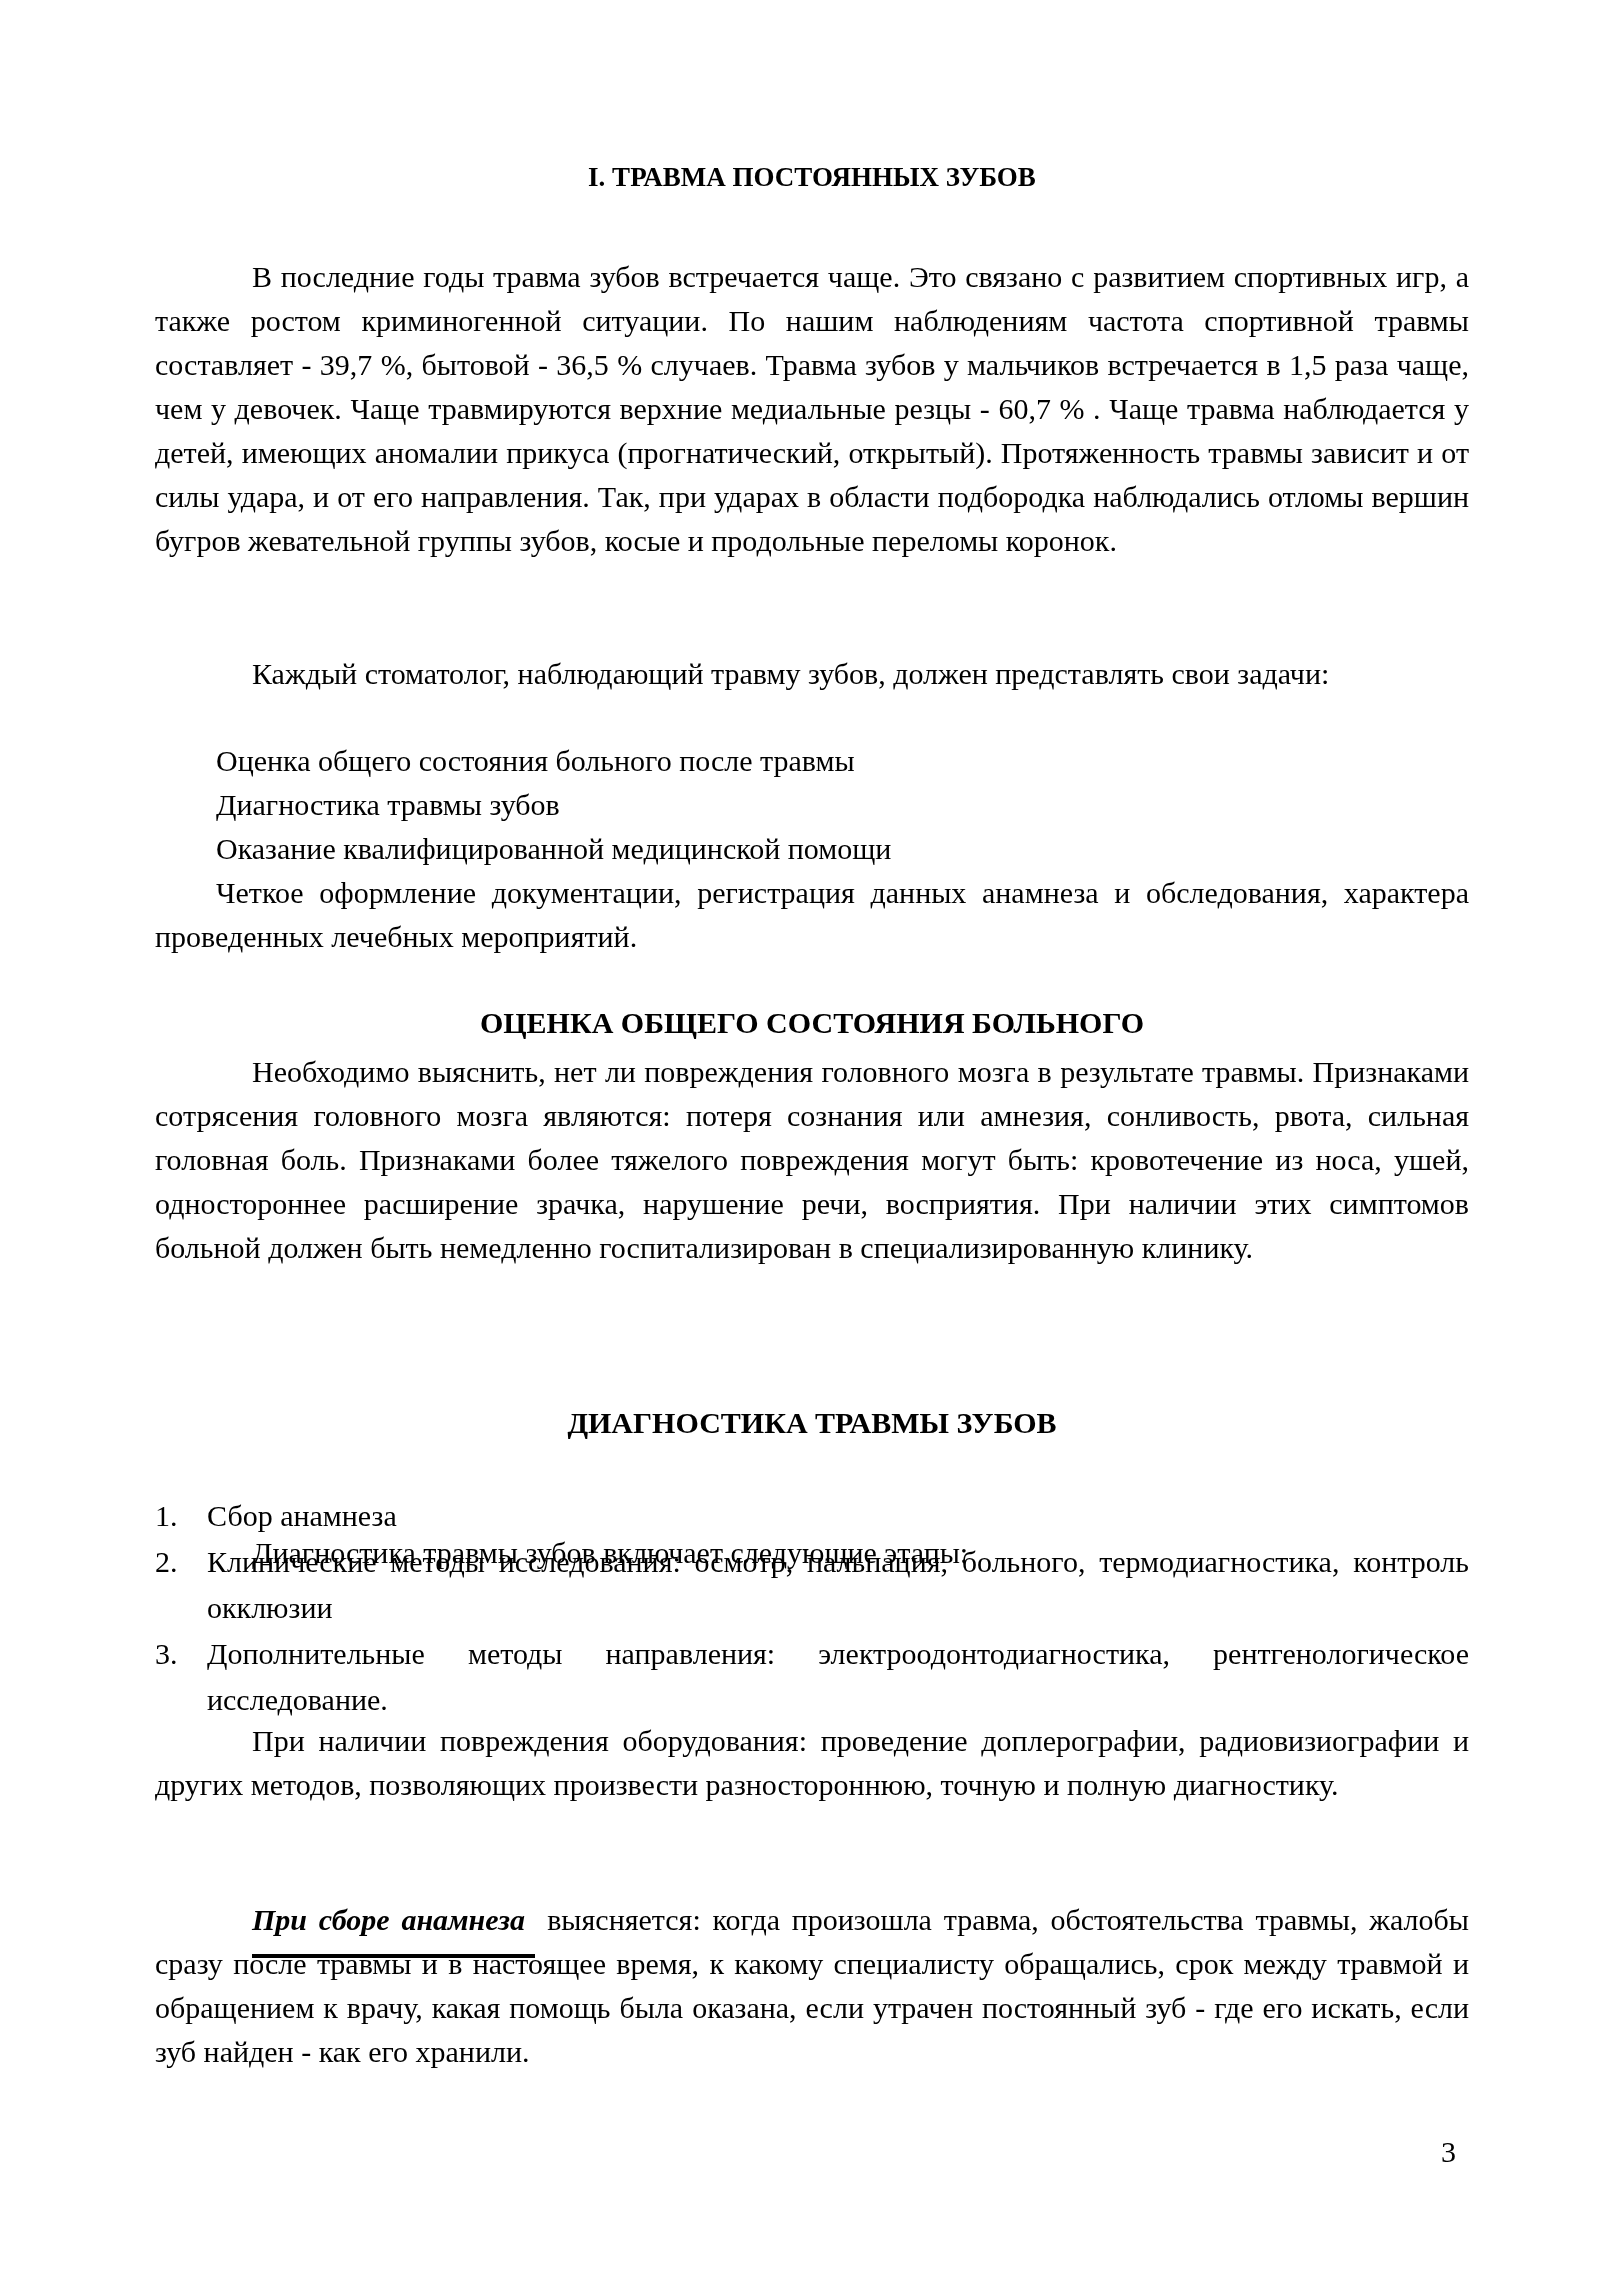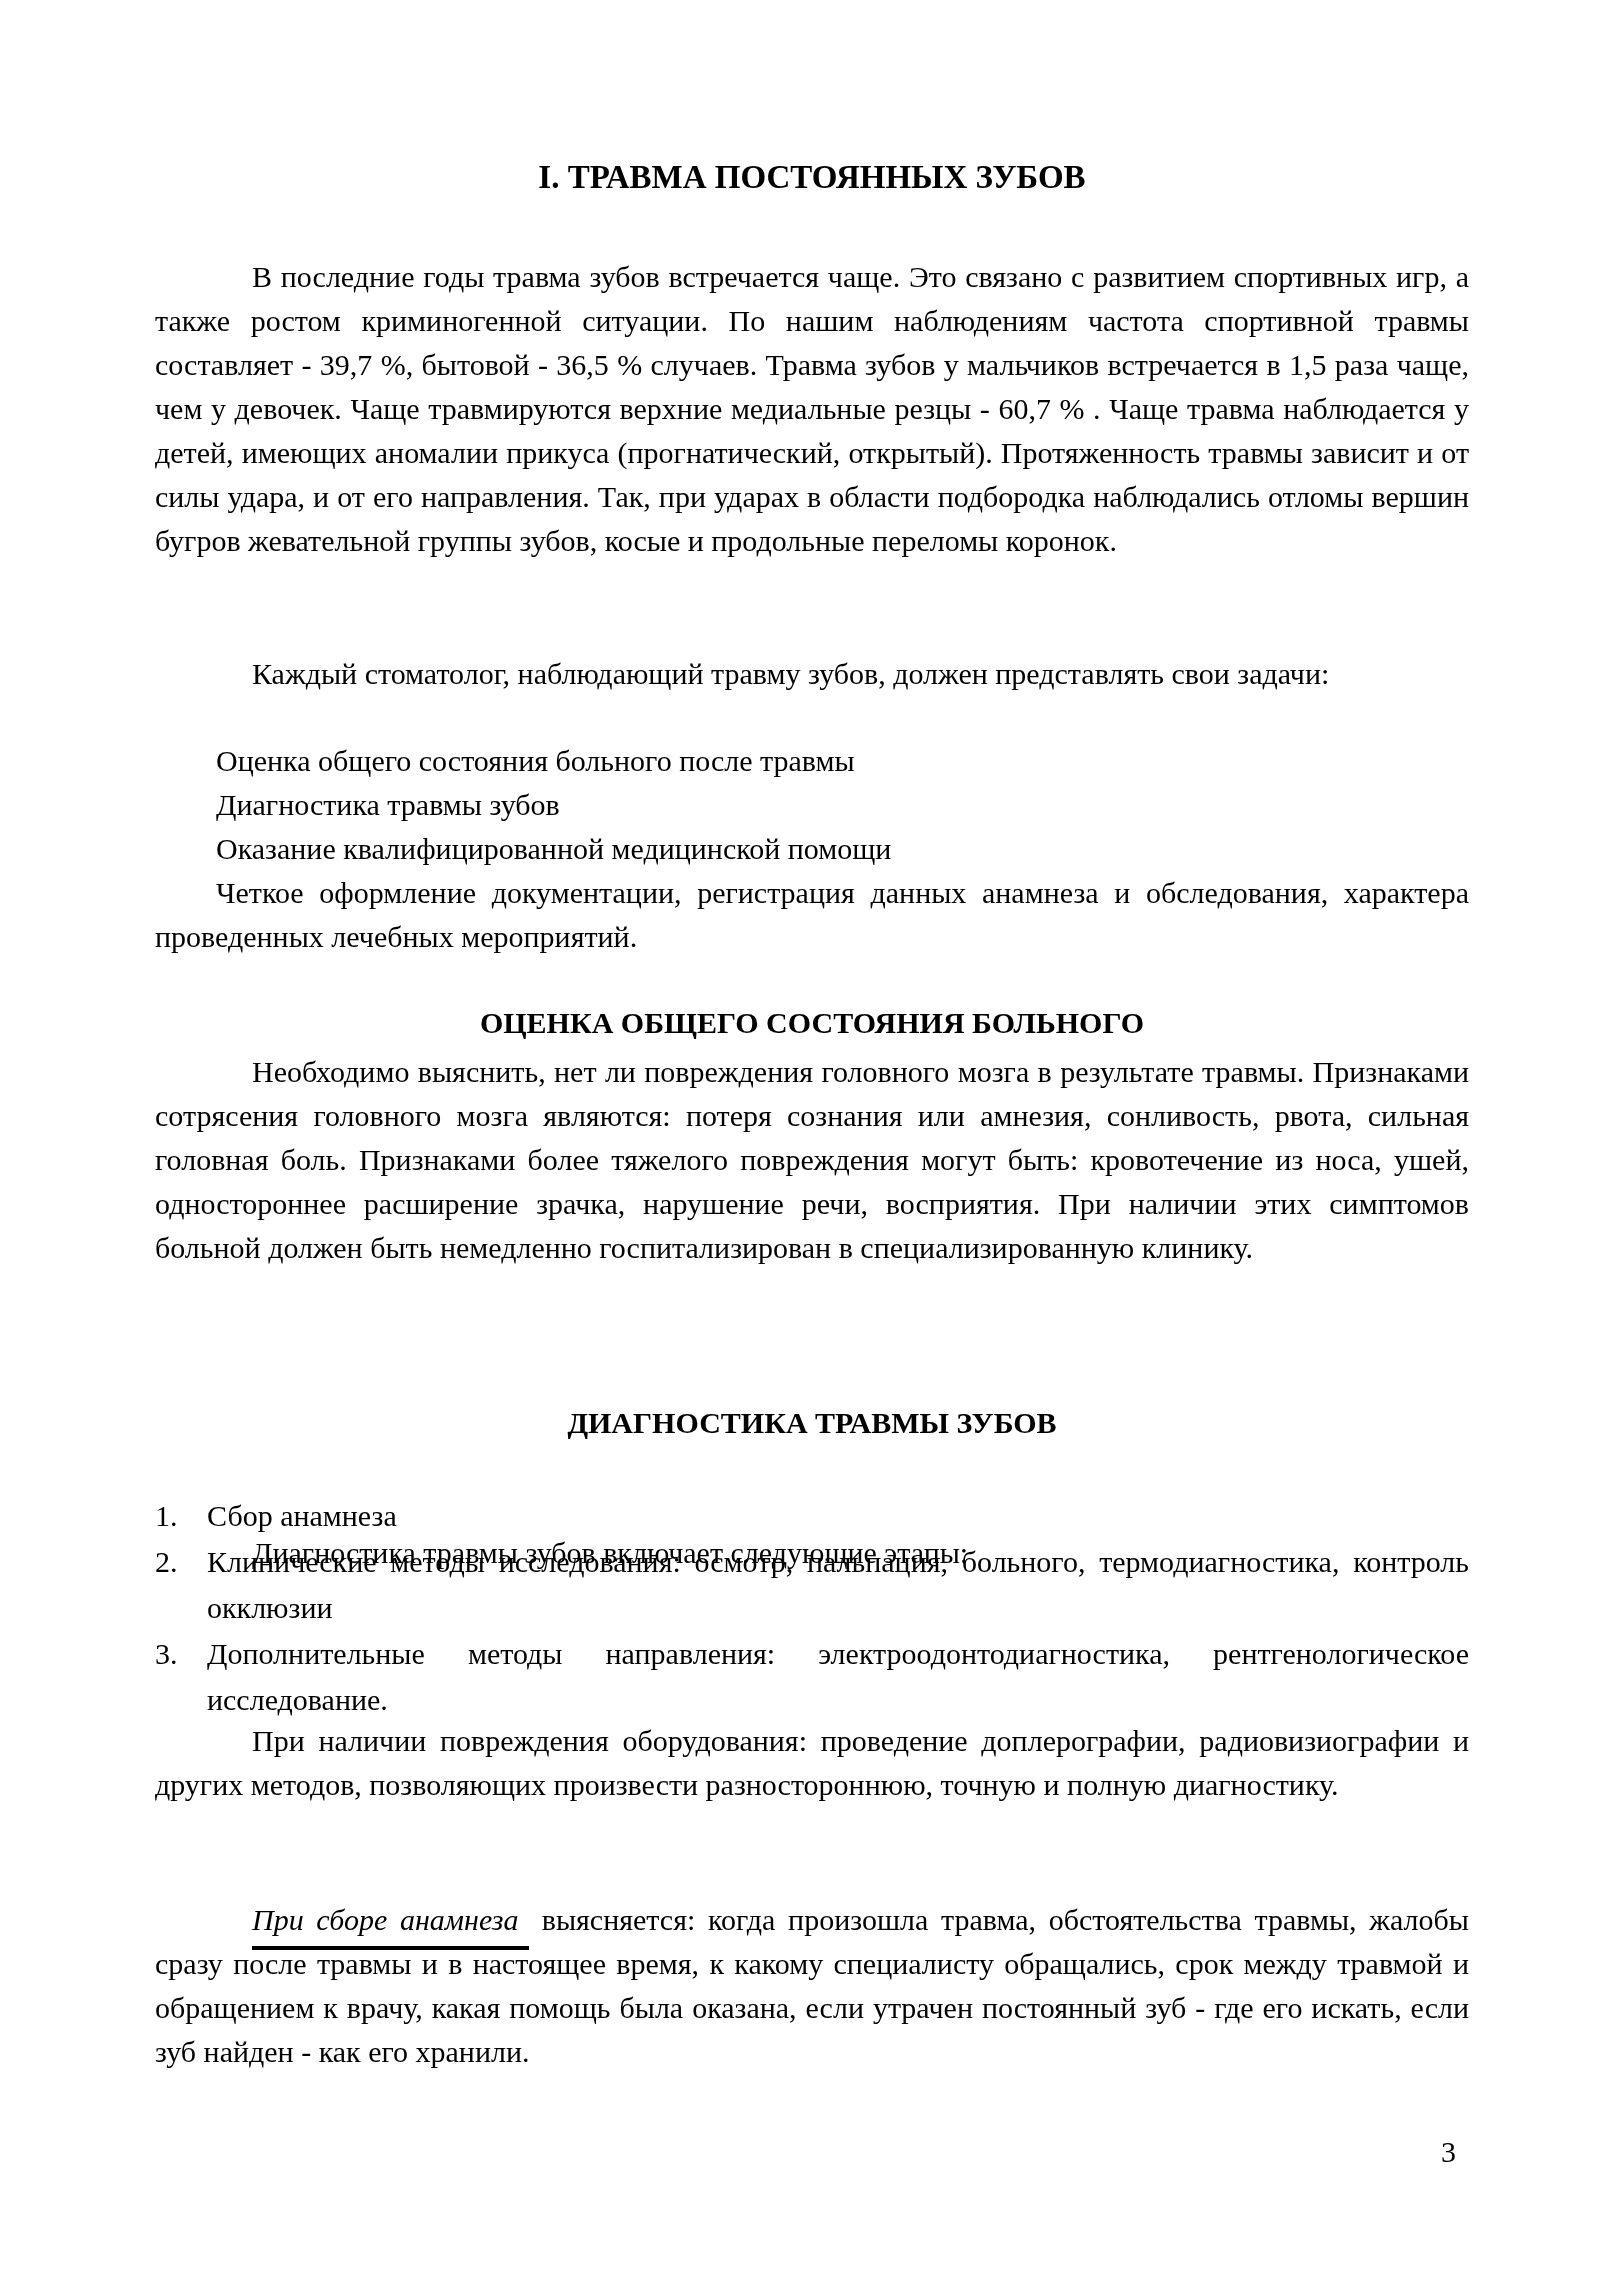--- a/index.html
+++ b/index.html
@@ -24,21 +24,21 @@
     line-height: 44px;
     text-align: justify;
   }
   .heading {
     font-weight: bold;
     text-align: center;
     white-space: nowrap;
   }
   .doc-title {
     top: 154px;
-    font-size: 33px;
+    font-size: 27px;
     line-height: 47px;
   }
   .indent {
     text-indent: 97px;
   }
   #p1 { top: 255px; }
   #p2 { top: 652px; }
   #tasks { top: 739px; }
   .task { text-indent: 61px; text-align: justify; }
   #h-assessment { top: 1001px; }
@@ -48,24 +48,24 @@
   #steps { top: 1493px; line-height: 46px; font-family: Liberation Serif, serif; }
   .step { padding-left: 52px; text-align: justify; }
   .step .num {
     display: inline-block;
     width: 52px;
     margin-left: -52px;
   }
   #p-note { top: 1719px; }
   #p-anamnesis { top: 1898px; }
   .lead-underline {
-    font-weight: normal;
+    font-weight: bold;
     font-style: italic;
     border-bottom: 4.6px solid #000;
-    padding-bottom: 10px;
+    padding-bottom: 18px;
     padding-right: 10.5px;
   }
   #page-number {
     top: 2130px;
     text-align: right;
     padding-right: 13px;
     box-sizing: border-box;
   }
 </style>
 </head>

